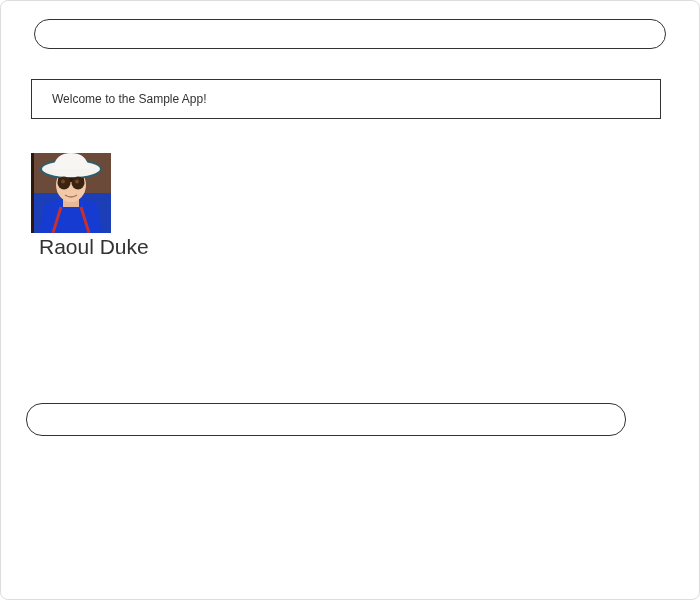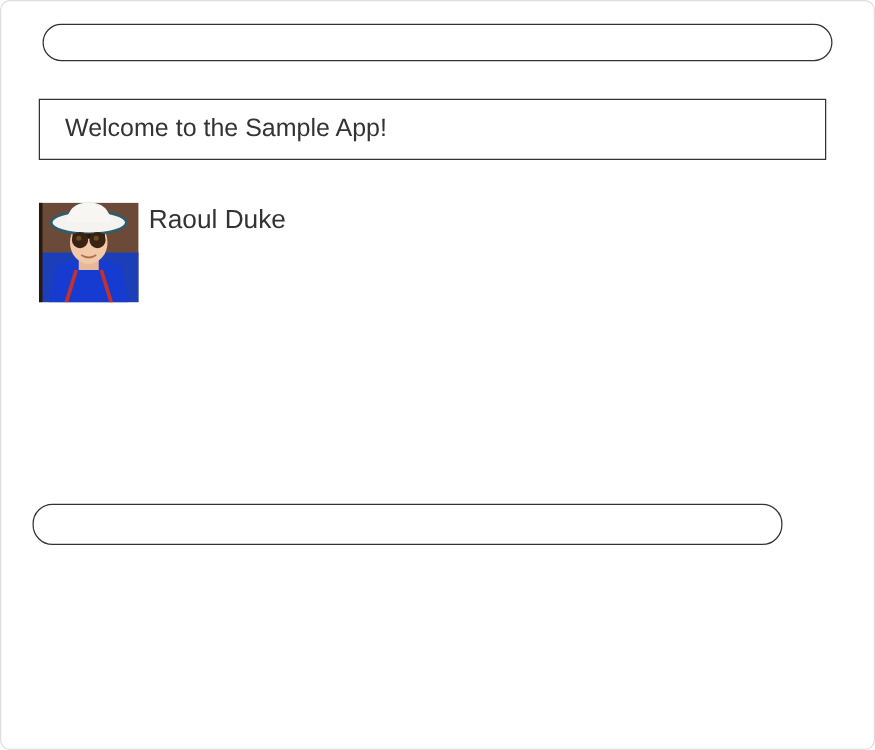--- a/index.html
+++ b/index.html
@@ -27,27 +27,28 @@
       height: 30px;
       border: 1.5px solid #333;
       border-radius: 15px;
       margin: 0 auto;
     }
     .welcome-box {
       margin-top: 30px;
       width: 630px;
       border: 1.5px solid #333;
       padding: 12px 20px 12px 20px;
-      font-size: 20px;
+      font-size: 12px;
       color: #333;
     }
     .user-section {
       margin-top: 34px;
       display: flex;
       align-items: flex-start;
+      flex-direction: column;
     }
     .avatar {
       width: 80px;
       height: 80px;
       position: relative;
       overflow: hidden;
       flex-shrink: 0;
     }
     .avatar svg {
       display: block;

